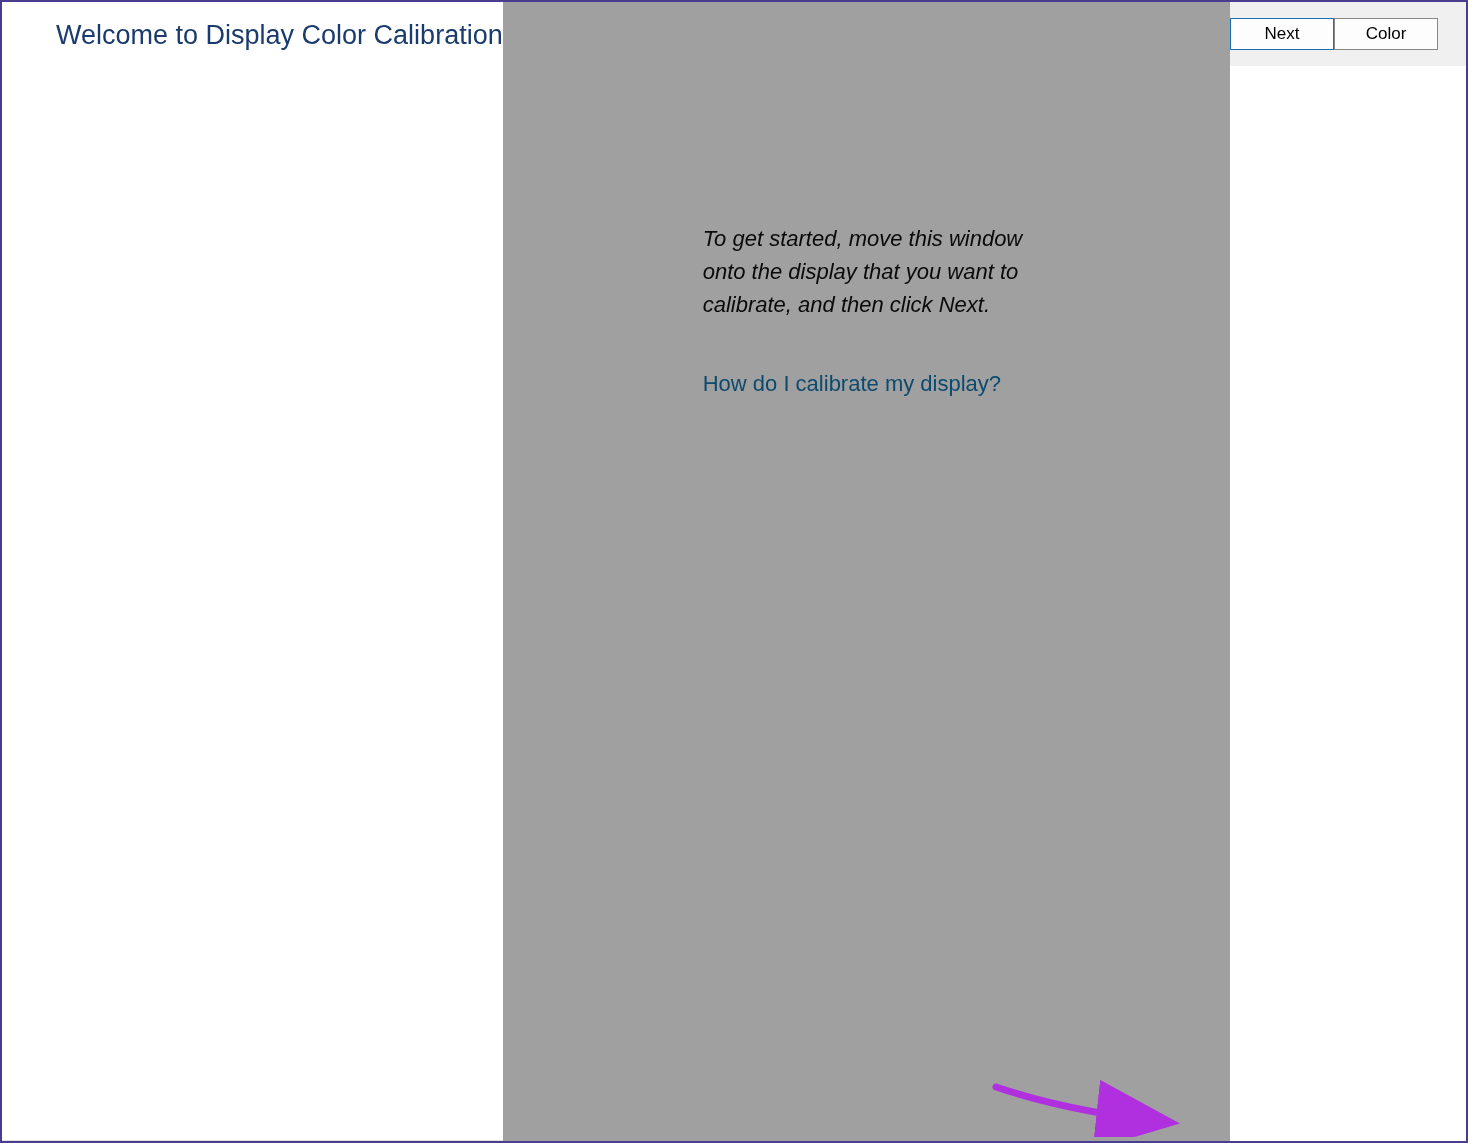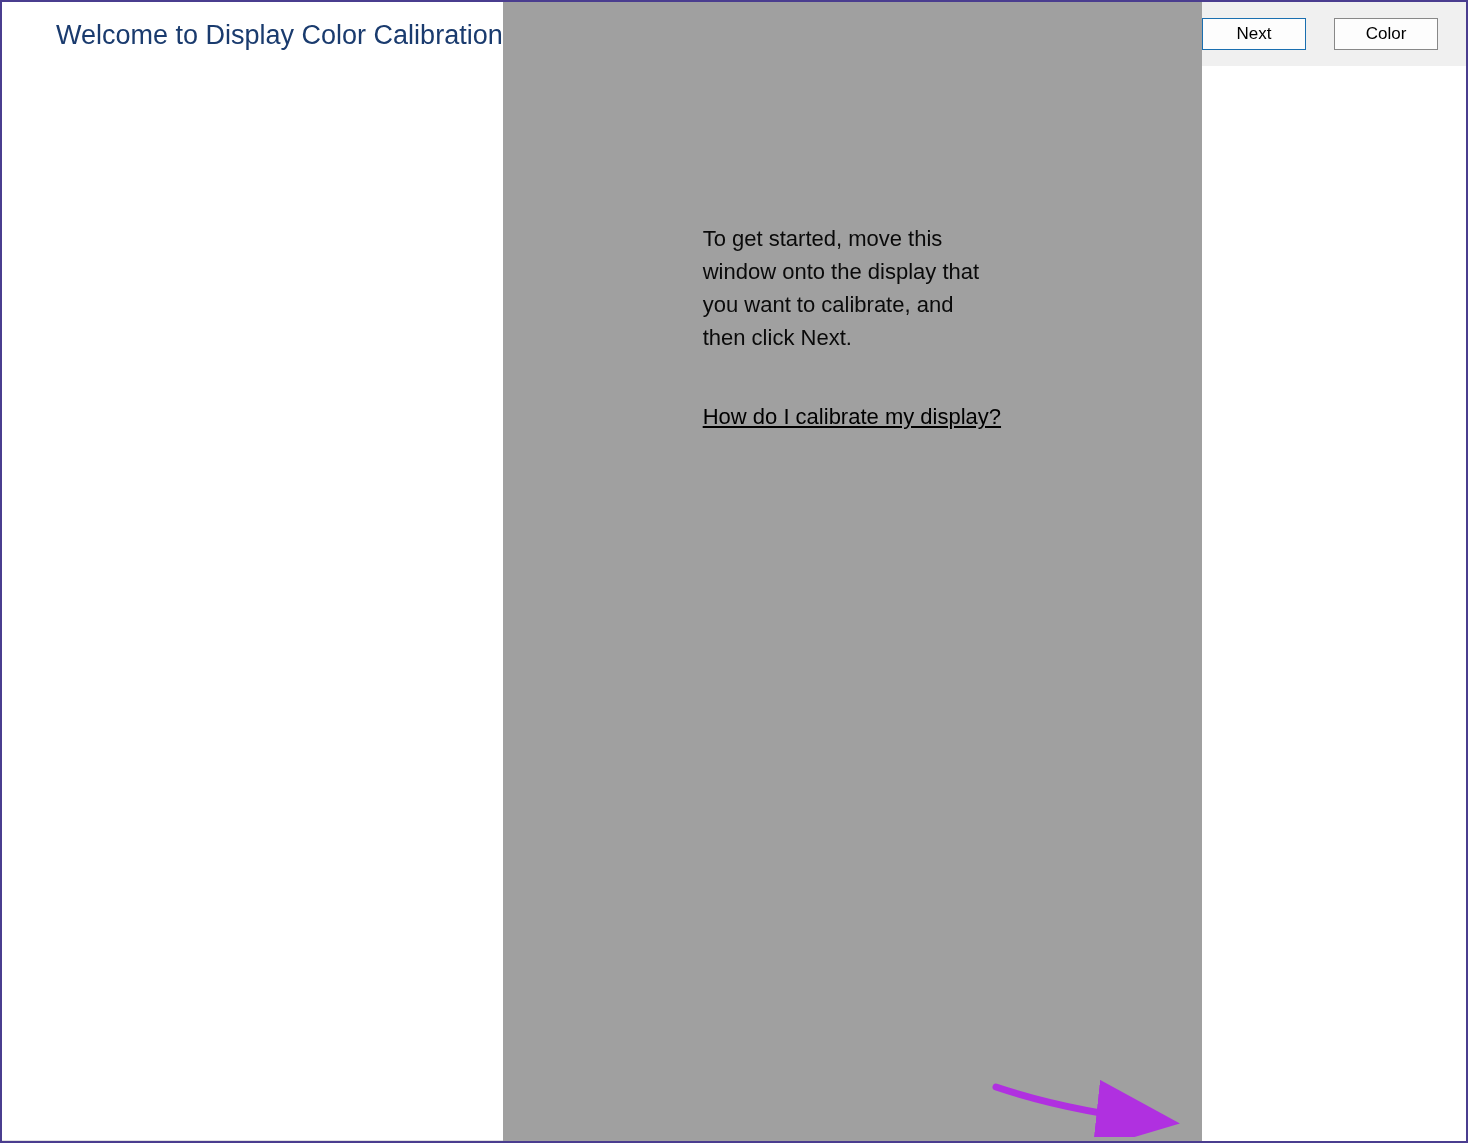--- a/index.html
+++ b/index.html
@@ -43,35 +43,35 @@
       font-size: 22px;
       line-height: 1.5;
       margin-bottom: 40px;
       max-width: 1070px;
     }
     .body-text-2 {
       color: #0a0a0a;
       font-size: 22px;
       line-height: 1.5;
       margin-bottom: 50px;
+      font-style: italic;
     }
     .help-link {
-      color: #000000;
+      color: #0c4a6e;
       font-size: 22px;
-      text-decoration: underline;
       cursor: pointer;
     }
     .footer {
       background: #f0f0f0;
       height: 64px;
       display: flex;
       align-items: center;
       justify-content: flex-end;
       padding-right: 28px;
-      gap: 28px;
+      gap: 0;
     }
     .btn {
       min-width: 104px;
       height: 32px;
       background: #fdfdfd;
       border: 1px solid #888;
       font-size: 17px;
       font-family: inherit;
       cursor: pointer;
       padding: 0 16px;

